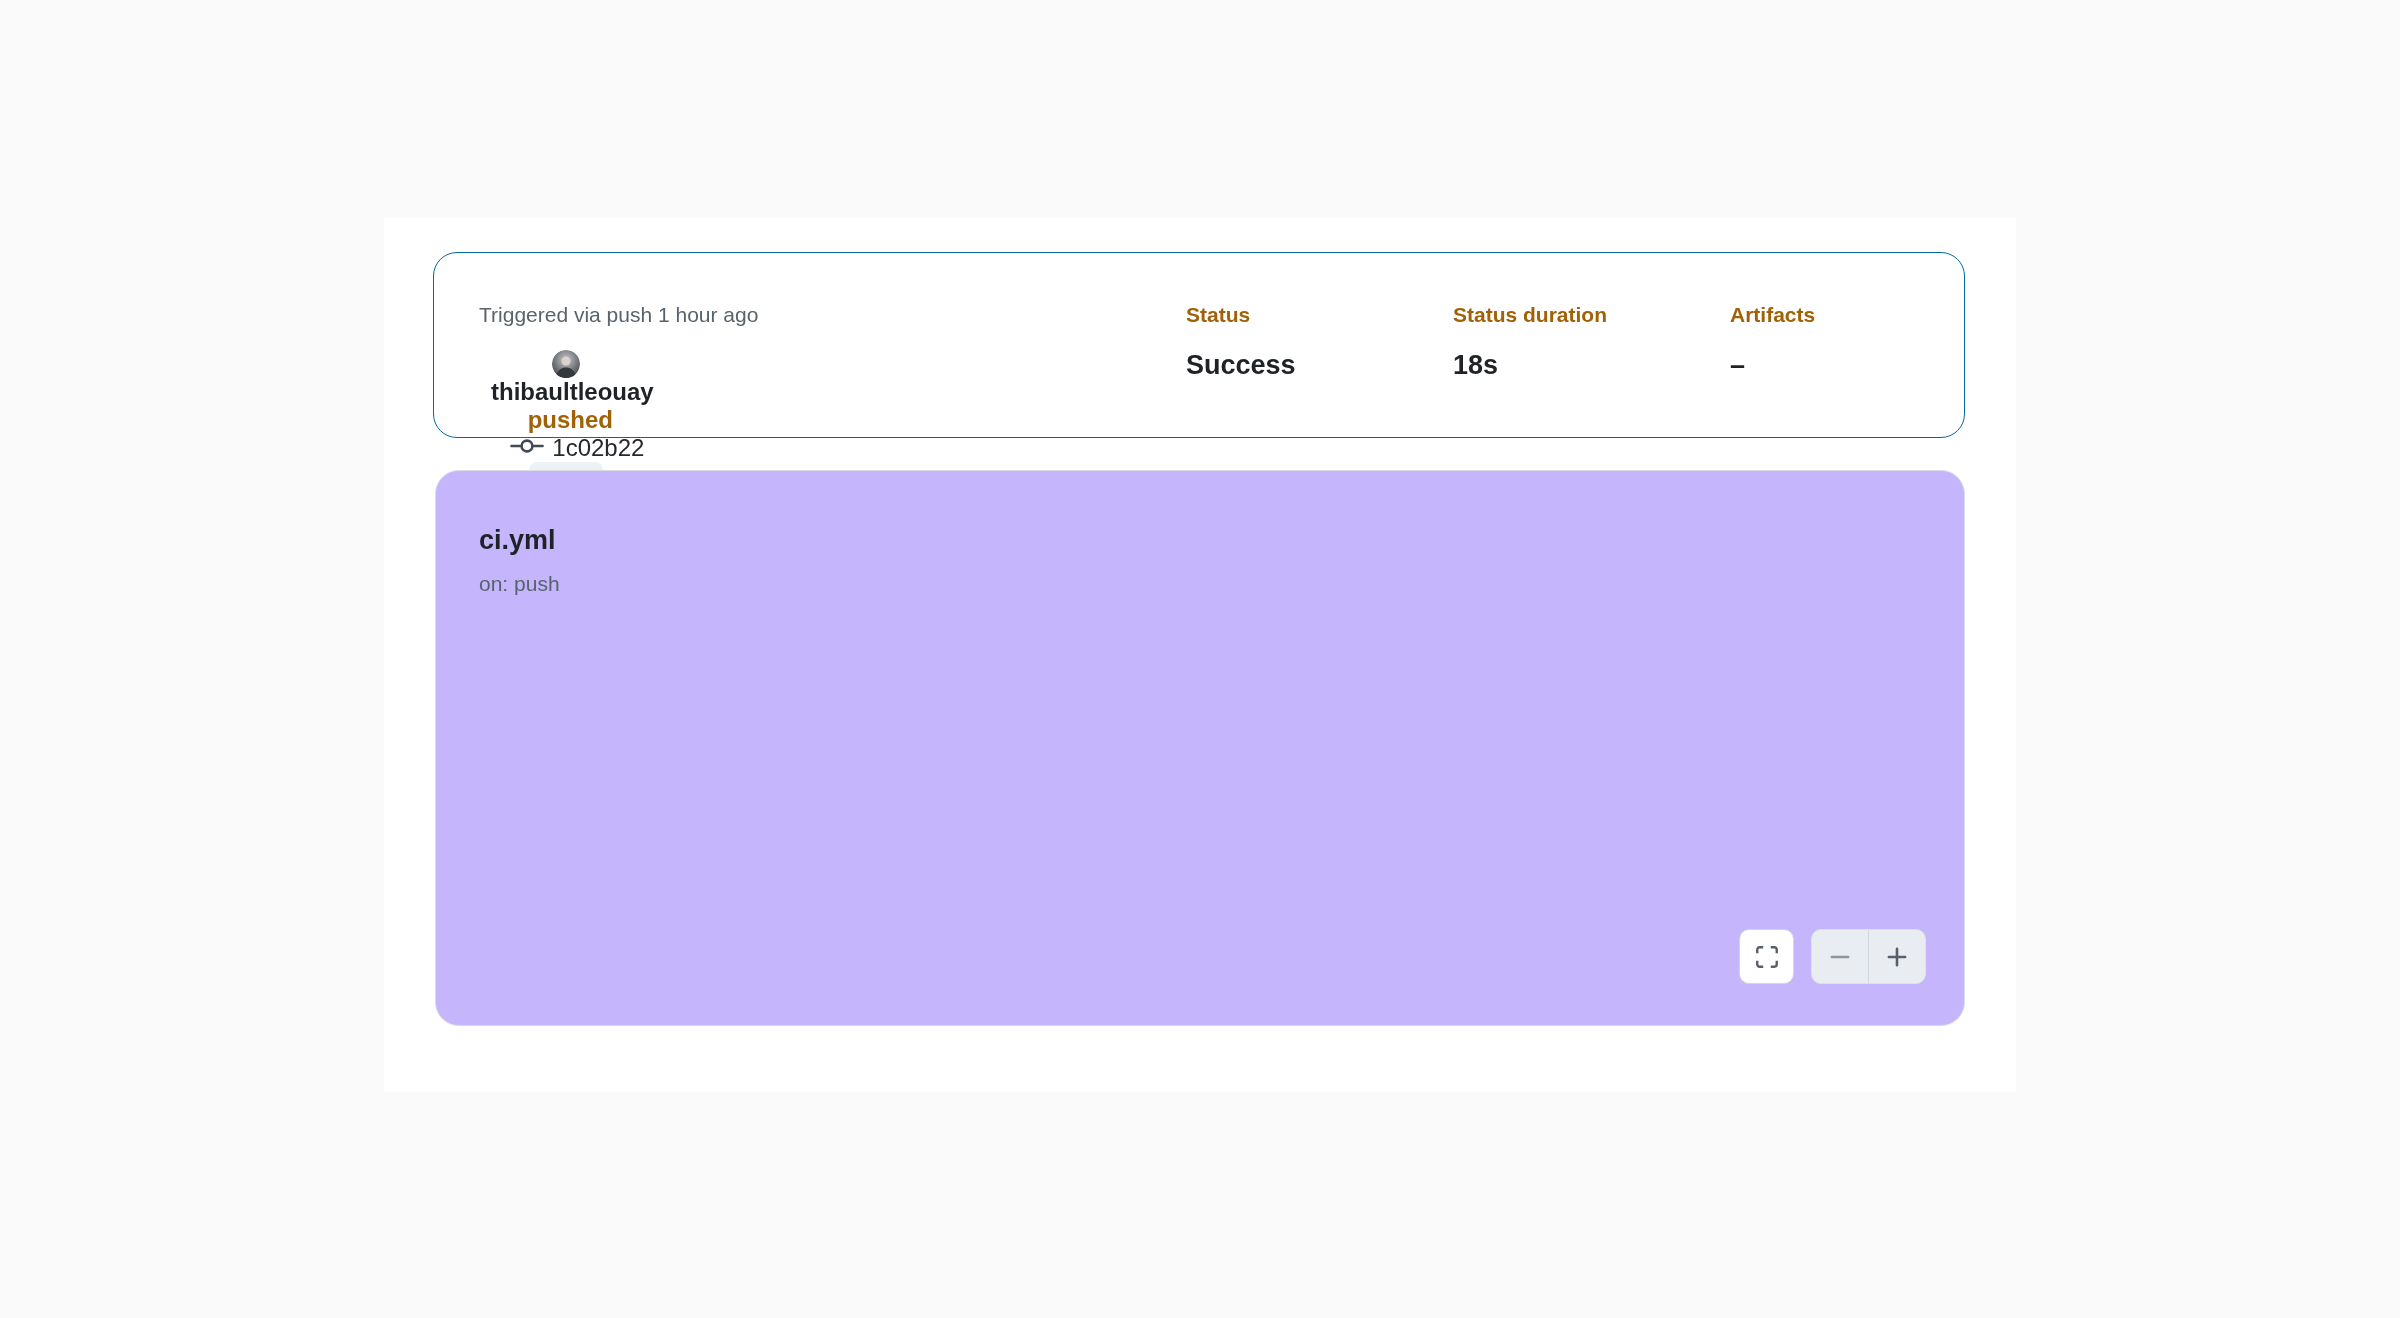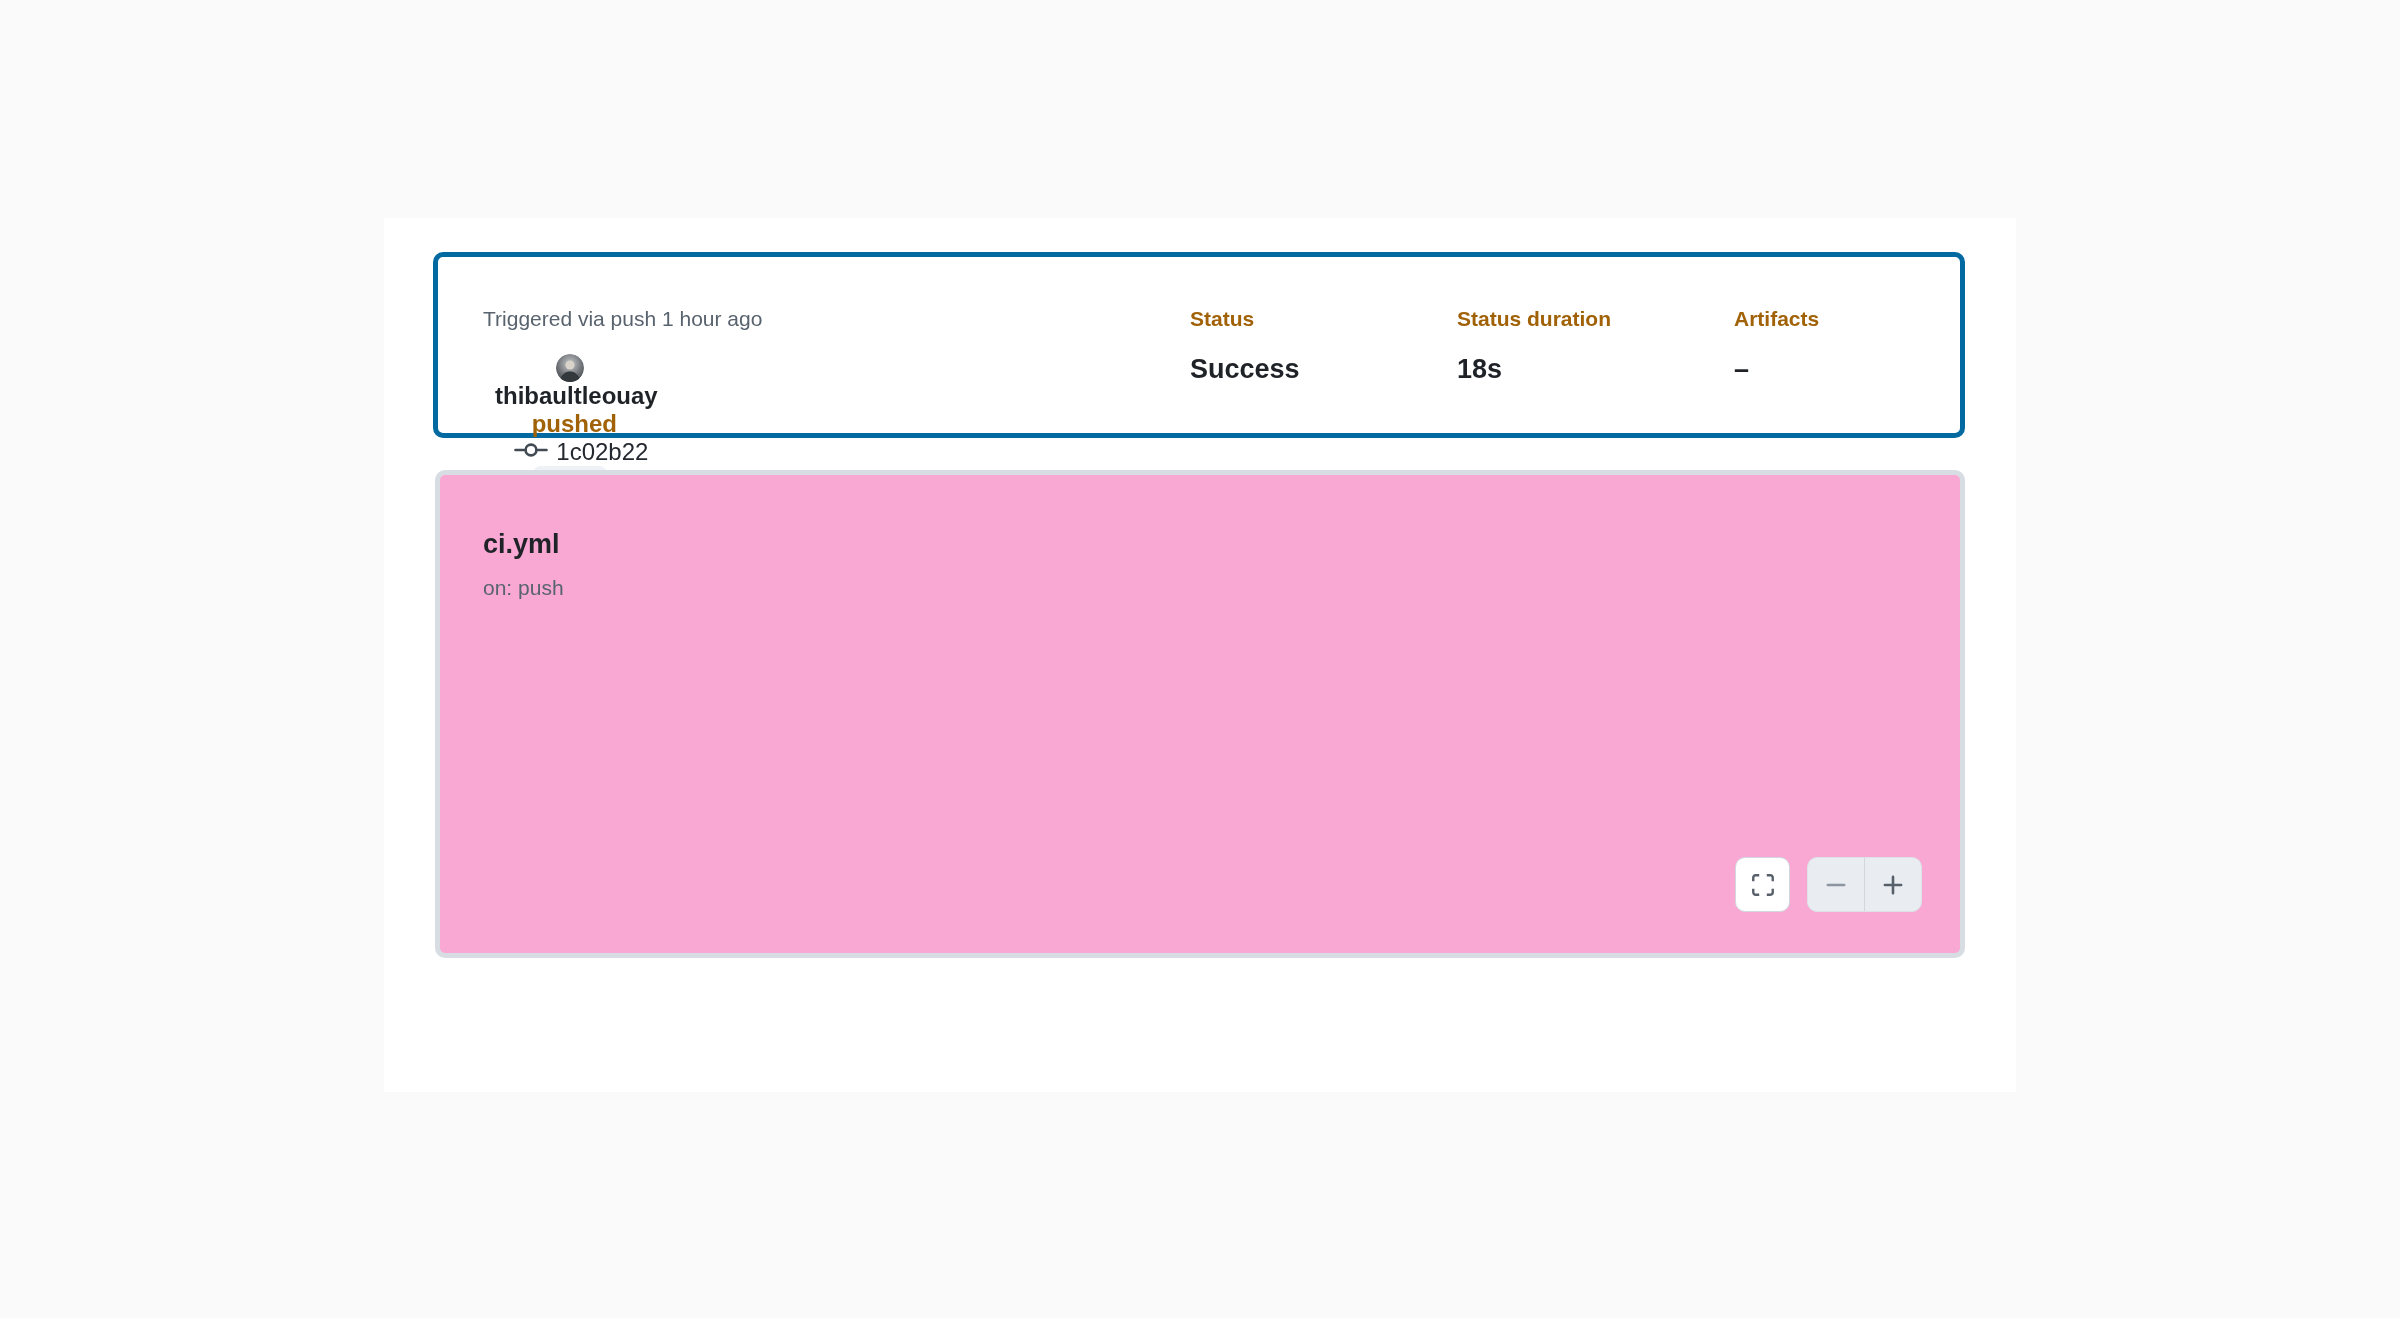--- a/index.html
+++ b/index.html
@@ -13,22 +13,22 @@
     -webkit-font-smoothing: antialiased;
   }
   .panel {
     position: absolute; left: 384px; top: 218px;
     width: 1632px; height: 874px;
     background: #ffffff;
   }
   .card {
     position: absolute;
     background: #ffffff;
-    border: 5px solid #0369a1;
-    border-radius: 10px;
+    border: 1px solid #0369a1;
+    border-radius: 24px;
   }
   
   .run-summary { left: 49px; top: 34px; width: 1532px; height: 186px; }
   .triggered {
     position: absolute; left: 45px; top: 48px;
     font-size: 21px; line-height: 27px; color: #59636e;
   }
   .actor-row {
     position: absolute; left: 45px; top: 97px; height: 40px;
     display: flex; align-items: center; flex-direction: column;
@@ -70,22 +70,22 @@
   .meta-col .value {
     margin-top: 21px;
     font-size: 27px; line-height: 33px; font-weight: 700; color: #1f2328;
   }
   .col-status   { left: 752px; }
   .col-duration { left: 1019px; }
   .col-artifacts{ left: 1296px; }
 
   
   .graph-card {
-    left: 51px; top: 252px; width: 1530px; height: 488px;
-    background: #f9a8d4; border-color: #d7dde3;
+    left: 51px; top: 252px; width: 1530px; height: 556px;
+    background: #c4b5fd; border-color: #d7dde3;
   }
   .wf-title {
     position: absolute; left: 43px; top: 52px;
     font-size: 27px; line-height: 34px; font-weight: 700; color: #1f2328;
   }
   .wf-trigger {
     position: absolute; left: 43px; top: 99px;
     font-size: 21px; line-height: 27px; color: #59636e;
   }
   .job-node {

